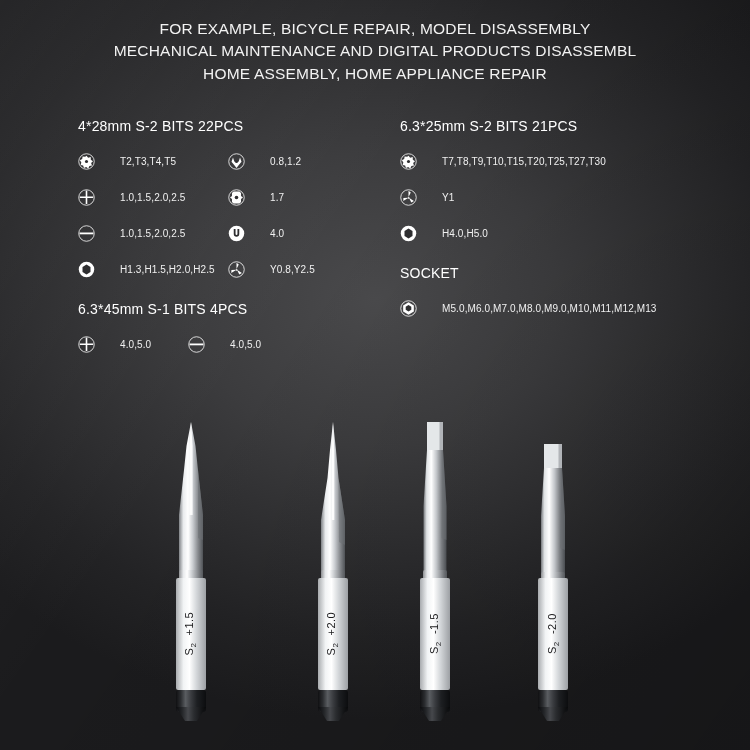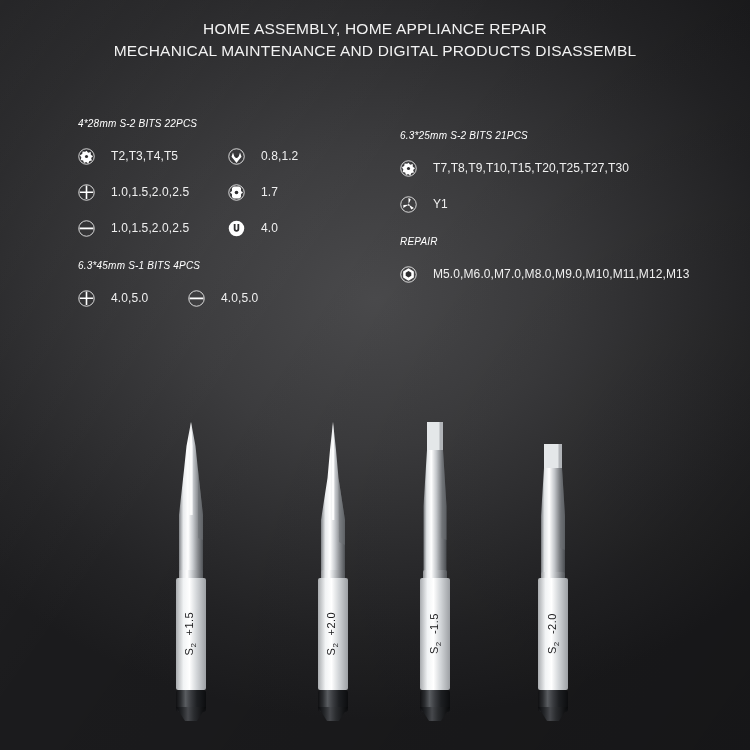--- a/index.html
+++ b/index.html
@@ -49,44 +49,43 @@
   }
 
   
   .specs {
     position: absolute;
     top: 118px;
     left: 78px;
     width: 620px;
   }
   .group-title {
-    font-size: 10px;
+    font-size: 14px;
     color: #ffffff;
     letter-spacing: 0.2px;
     margin-bottom: 9px;
     white-space: nowrap;
-    font-style: italic;
   }
   .col-left  { position: absolute; left: 0px;   top: 0; width: 320px; }
-  .col-right { position: absolute; left: 322px; top: 12px; width: 300px; }
+  .col-right { position: absolute; left: 322px; top: 0; width: 300px; }
 
   .row {
     display: flex;
     align-items: center;
     height: 36px;
   }
   .cell {
     display: flex;
     align-items: center;
     white-space: nowrap;
   }
   .cell .lbl {
-    font-size: 12px;
+    font-size: 10px;
     color: #f0f0f0;
-    margin-left: 16px;
+    margin-left: 25px;
     letter-spacing: 0.1px;
   }
 
   
   .ic {
     width: 17px;
     height: 17px;
     flex: 0 0 17px;
     position: relative;
     display: inline-block;
@@ -158,22 +157,23 @@
     font-size: 8px;
   }
   .tipwrap { position: absolute; left: 0; top: 0; width: 46px; }
 </style>
 </head>
 <body>
 
 <div class="page">
 
   <div class="headline">
+    <span class="hl">FOR EXAMPLE, BICYCLE REPAIR, MODEL DISASSEMBLY</span>
+    <span class="hl">MECHANICAL MAINTENANCE AND DIGITAL PRODUCTS DISASSEMBL</span>
     <span class="hl">HOME ASSEMBLY, HOME APPLIANCE REPAIR</span>
-    <span class="hl">MECHANICAL MAINTENANCE AND DIGITAL PRODUCTS DISASSEMBL</span>
   </div>
 
   <div class="specs">
 
     <div class="col-left">
       <div class="group-title">4*28mm  S-2 BITS 22PCS</div>
 
       <div class="row">
         <div class="cell w-a">
           <span class="ic">
@@ -233,20 +233,41 @@
           <span class="ic">
             <svg viewBox="0 0 34 34">
                 <circle cx="17" cy="17" r="15.5" fill="#fff"></circle>
                 <path d="M11.5 8 v10 a5.5 5.5 0 0 0 11 0 V8 h-3.6 v10 a1.9 1.9 0 0 1 -3.8 0 V8 Z" fill="#2e2e30"></path>
               </svg>
           </span>
           <span class="lbl">4.0</span>
         </div>
       </div>
 
+      <div class="row">
+        <div class="cell w-a">
+          <span class="ic">
+            <svg viewBox="0 0 34 34">
+                <circle cx="17" cy="17" r="15.5" fill="#fff"></circle>
+                <path d="M17 7 L25 11.8 V22.2 L17 27 L9 22.2 V11.8 Z" fill="#2e2e30"></path>
+              </svg>
+          </span>
+          <span class="lbl">H1.3,H1.5,H2.0,H2.5</span>
+        </div>
+        <div class="cell">
+          <span class="ic">
+            <svg viewBox="0 0 34 34">
+                <circle cx="17" cy="17" r="15.5" fill="none" stroke="#fff" stroke-width="1.6"></circle>
+                <path d="M17 16 L17 3.5 L21.5 7 Z M17 17.6 L6.6 24 L6.8 18.2 Z M17.9 17.6 L27.8 24.2 L22.6 26.8 Z" fill="#fff"></path>
+                <path d="M15.8 16.4 h3 v3 h-3 Z" fill="#fff"></path>
+              </svg>
+          </span>
+          <span class="lbl">Y0.8,Y2.5</span>
+        </div>
+      </div>
 
       <div class="block2">
         <div class="group-title">6.3*45mm  S-1 BITS 4PCS</div>
         <div class="row">
           <div class="cell w-d">
             <span class="ic">
               <svg viewBox="0 0 34 34">
                   <circle cx="17" cy="17" r="15.5" fill="none" stroke="#fff" stroke-width="1.6"></circle>
                   <path d="M15.4 3 h3.2 v12 h12 v3.2 h-12 v12 h-3.2 v-12 h-12 V15 h12 Z" fill="#fff"></path>
                 </svg>
@@ -289,23 +310,34 @@
                 <circle cx="17" cy="17" r="15.5" fill="none" stroke="#fff" stroke-width="1.6"></circle>
                 <path d="M17 16 L17 3.5 L21.5 7 Z M17 17.6 L6.6 24 L6.8 18.2 Z M17.9 17.6 L27.8 24.2 L22.6 26.8 Z" fill="#fff"></path>
                 <path d="M15.8 16.4 h3 v3 h-3 Z" fill="#fff"></path>
               </svg>
           </span>
           <span class="lbl">Y1</span>
         </div>
       </div>
 
 
+      <div class="row">
+        <div class="cell">
+          <span class="ic">
+            <svg viewBox="0 0 34 34">
+                <circle cx="17" cy="17" r="15.5" fill="#fff"></circle>
+                <path d="M17 7 L25 11.8 V22.2 L17 27 L9 22.2 V11.8 Z" fill="#2e2e30"></path>
+              </svg>
+          </span>
+          <span class="lbl">H4.0,H5.0</span>
+        </div>
+      </div>
 
       <div class="block2">
-        <div class="group-title">REPAIR</div>
+        <div class="group-title">SOCKET</div>
         <div class="row">
           <div class="cell">
             <span class="ic">
               <svg viewBox="0 0 34 34">
                   <circle cx="17" cy="17" r="15.5" fill="none" stroke="#fff" stroke-width="1.6"></circle>
                   <path d="M17 4.6 L27.7 10.8 V23.2 L17 29.4 L6.3 23.2 V10.8 Z" fill="#fff"></path>
                   <path d="M17 10 L22.6 13.3 V19.7 L17 23 L11.4 19.7 V13.3 Z" fill="#2e2e30"></path>
                 </svg>
             </span>
             <span class="lbl">M5.0,M6.0,M7.0,M8.0,M9.0,M10,M11,M12,M13</span>

